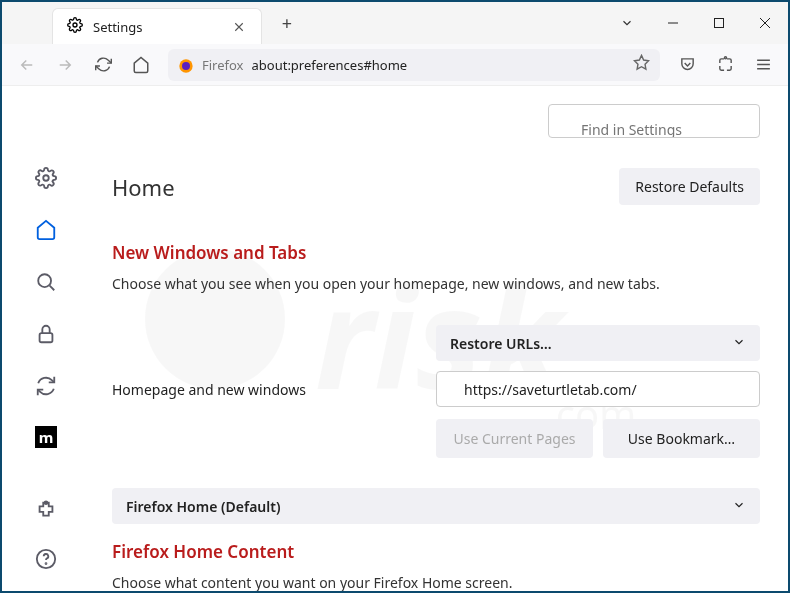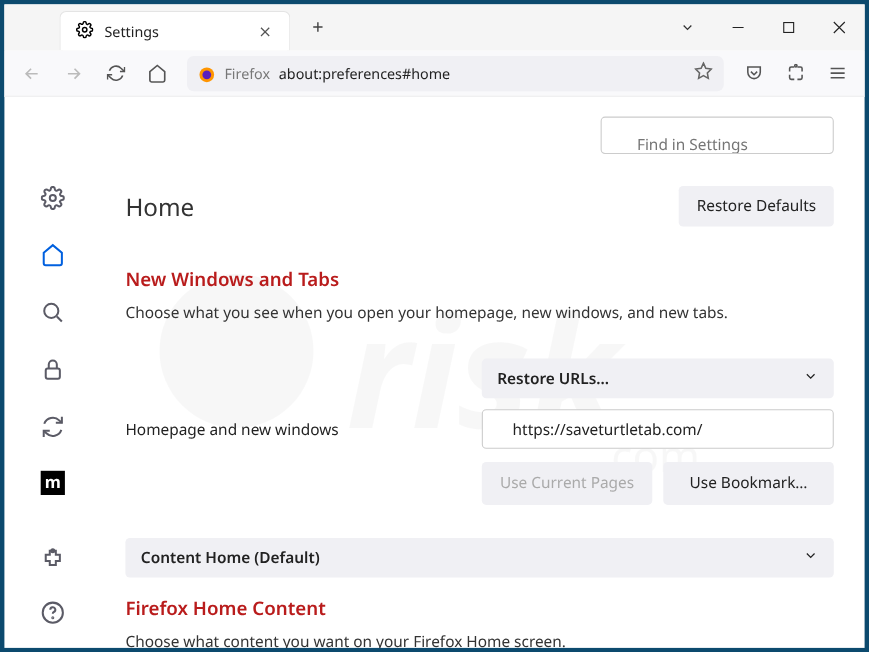--- a/index.html
+++ b/index.html
@@ -1,17 +1,17 @@
 <!DOCTYPE html>
 <html><head>
 <meta charset="utf-8">
 <style>
 * { margin: 0; padding: 0; box-sizing: border-box; font-family: "Segoe UI", system-ui, -apple-system, sans-serif; }
 body { width: 790px; height: 593px; background: #f0f0f0; overflow: hidden; position: relative; }
-.window { background: #fff; width: 100%; height: 100%; display: flex; flex-direction: column; border: 4px solid #0c4a6e; }
+.window { background: #fff; width: 100%; height: 100%; display: flex; flex-direction: column; border: 2px solid #0c4a6e; }
 
 
 .titlebar { display: flex; align-items: center; height: 42px; background: #f5f5f5; }
 .tab-area { display: flex; align-items: center; padding-left: 50px; gap: 0; }
 .tab { display: flex; align-items: center; gap: 10px; background: #fff; border-radius: 6px 6px 0 0; padding: 8px 14px; height: 36px; margin-top: 6px; width: 210px; border: 1px solid #e4e4e4; border-bottom: none; }
 .tab-gear svg { width: 16px; height: 16px; }
 .tab-title { font-size: 13px; flex: 1; color: #222; }
 .tab-close { width: 16px; height: 16px; display: flex; align-items: center; justify-content: center; color: #555; cursor: pointer; }
 .newtab { width: 30px; height: 30px; display: flex; align-items: center; justify-content: center; color: #444; margin-left: 10px; font-size: 18px; cursor: pointer; }
 .titlebar-right { margin-left: auto; display: flex; gap: 0; }
@@ -261,21 +261,21 @@
         <input class="url-input" value="https://saveturtletab.com/" style="">
       </div>
 
       <div class="btn-pair">
         <button class="sub-btn disabled">Use Current Pages</button>
         <button class="sub-btn">Use Bookmark…</button>
       </div>
 
       <div class="field-row">
         <div class="select-box">
-          <span>Content Home (Default)</span>
+          <span>Firefox Home (Default)</span>
           <span class="chev">
             <svg width="14" height="14" viewBox="0 0 24 24" fill="none" stroke="currentColor" stroke-width="2">
                 <path d="M6 9l6 6 6-6"></path>
               </svg>
           </span>
         </div>
       </div>
 
       <div class="section2">
         <div class="section-title">Firefox Home Content</div>

